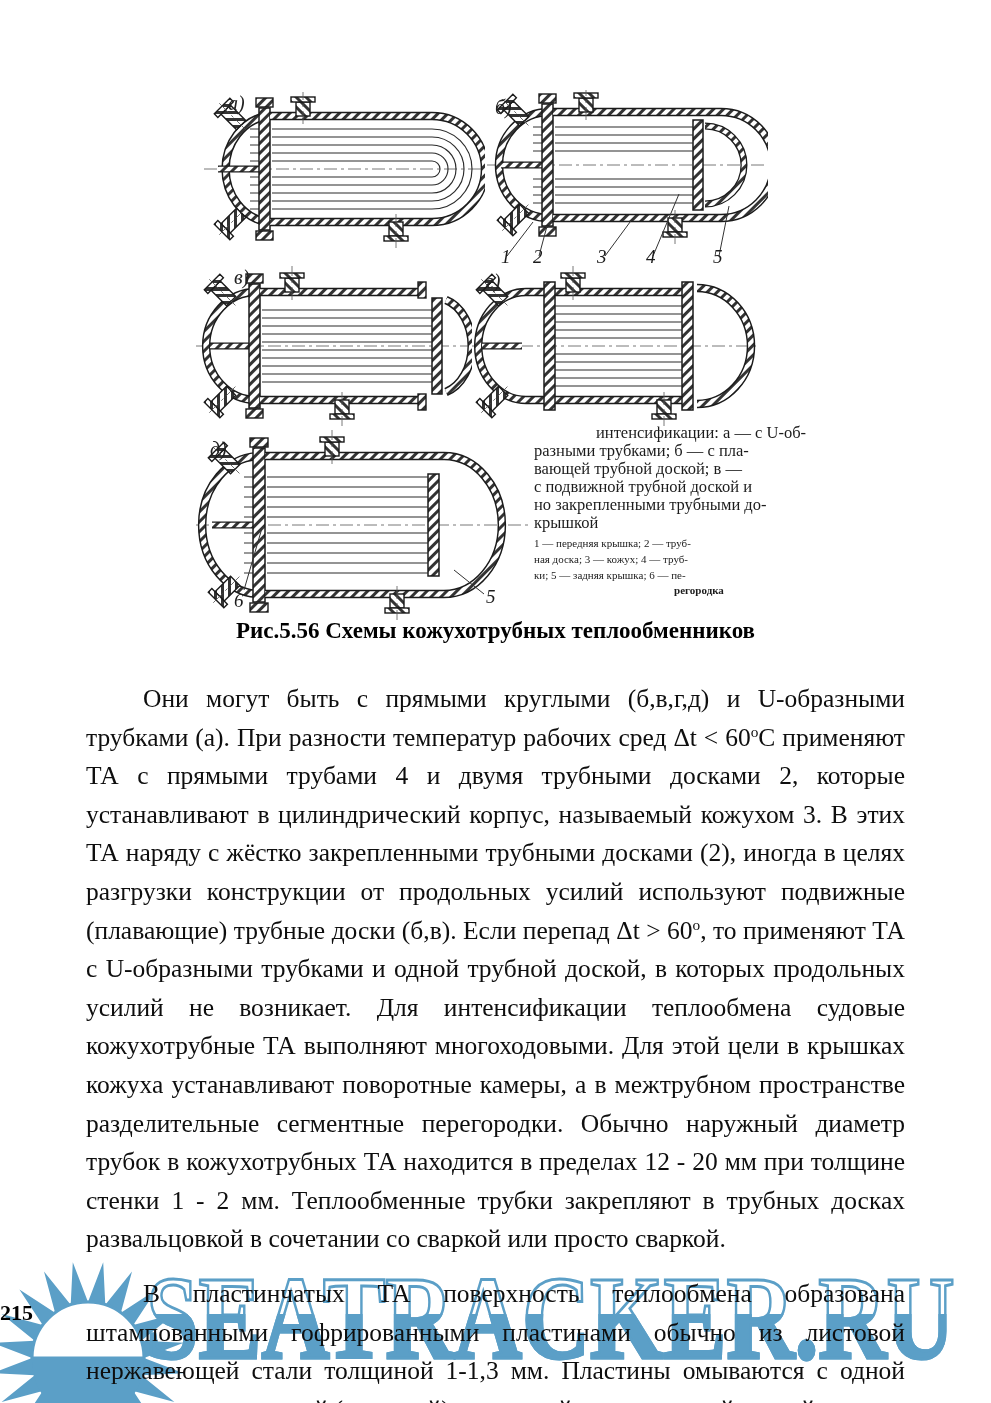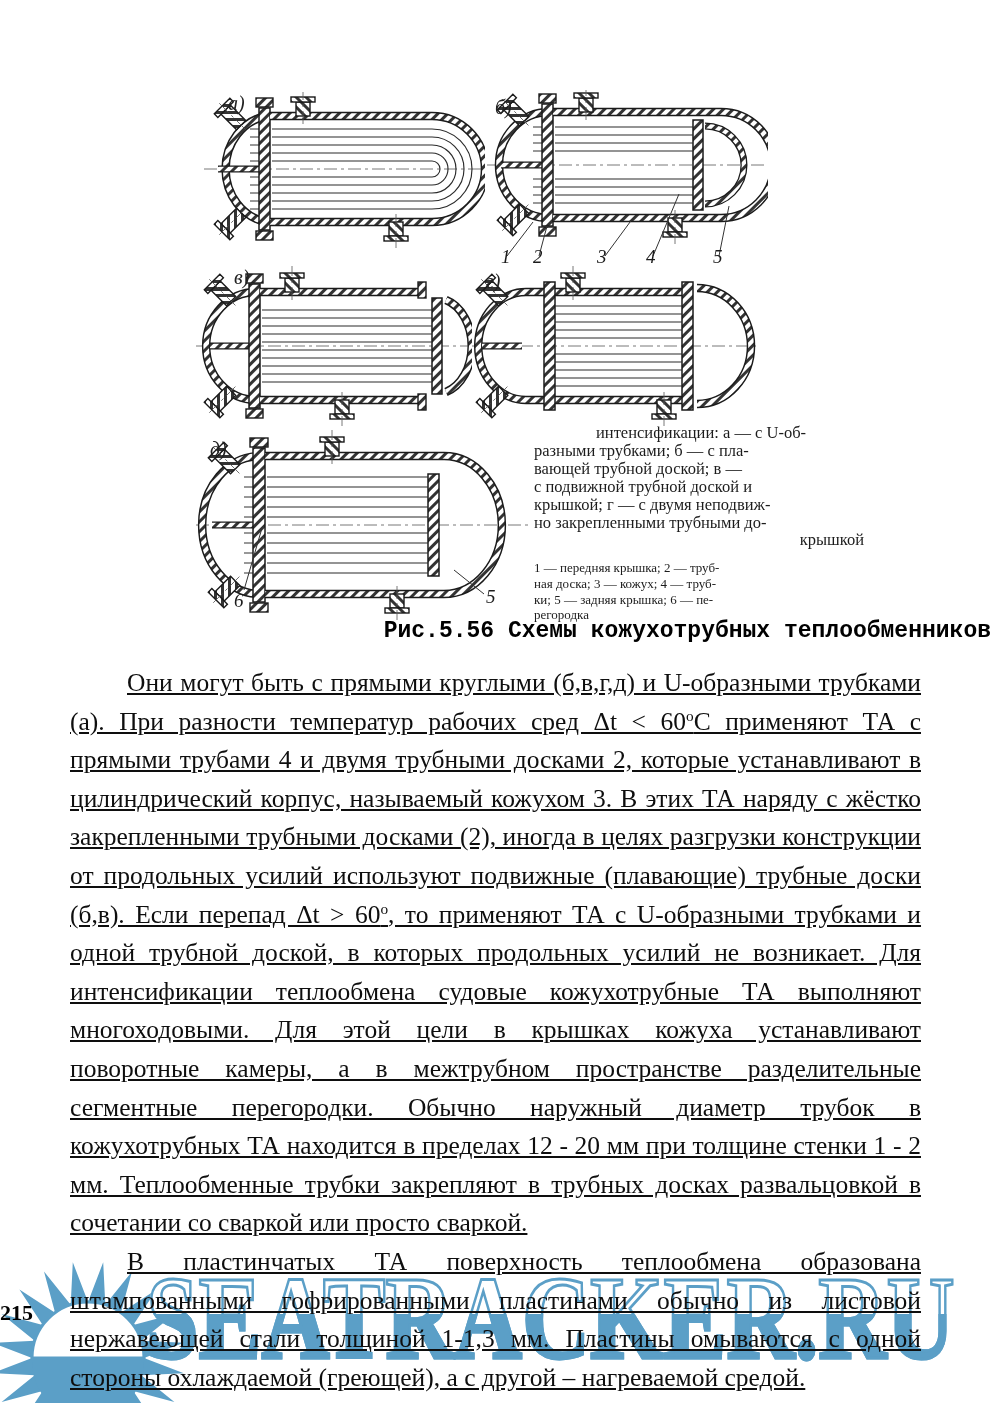--- a/index.html
+++ b/index.html
@@ -21,31 +21,31 @@
   .cl{fill:none;stroke:#555;stroke-width:0.8;stroke-dasharray:13 4 3 4;}
   .pipe{fill:url(#hatch);stroke:#1b1b1b;stroke-width:1.4;}
   .sheet{fill:url(#hatch);stroke:#1b1b1b;stroke-width:1.5;}
   .ld{stroke:#333;stroke-width:1;fill:none;}
   .tick{stroke:#333;stroke-width:1;fill:none;}
 
   
   .side-caption{position:absolute;left:534px;top:424px;width:330px;color:#1c1c1c;}
   .sc-intro{font-size:16.5px;line-height:17.9px;}
   .sc-intro div:first-child{text-indent:62px;}
-  .sc-intro div:last-child{text-align:right;}
-  .sc-legend{margin-top:11px;font-size:13px;line-height:15.6px;}
-  .sc-legend div:last-child{}
-
-  .fig-caption{position:absolute;left:0;top:618px;width:100%;text-align:right;
-               font-weight:bold;font-size:23px;color:#000;font-family:Liberation Mono, monospace;}
+  .sc-intro div:last-child{text-align:left;}
+  .sc-legend{margin-top:5px;font-size:11px;line-height:15.6px;}
+  .sc-legend div:last-child{text-align:center;font-weight:bold;}
+
+  .fig-caption{position:absolute;left:0;top:618px;width:100%;text-align:center;
+               font-weight:bold;font-size:23px;color:#000;}
 
   
   .body-text{position:absolute;left:70px;top:664px;width:851px;font-size:25.5px;
              line-height:38.6px;text-align:justify;z-index:2;color:#0e0e0e;}
-  .body-text p{margin:0;text-indent:57px;text-decoration:underline;}
+  .body-text p{margin:16px;text-indent:57px;}
   .body-text sup{font-size:0.6em;line-height:0;}
 
   
   .watermark{position:absolute;left:0;top:1258px;width:991px;height:145px;z-index:1;}
   .sun{position:absolute;left:-12px;top:0px;}
   .wm-text{position:absolute;left:146px;top:-4px;font-family:"Liberation Serif",serif;
            font-weight:bold;font-size:118px;line-height:130px;white-space:nowrap;
            transform:scaleX(0.80);transform-origin:0 50%;
            -webkit-text-stroke:3px #5b9fc7;
            background:linear-gradient(to bottom,#ffffff 46%,#5b9fc7 46%);
@@ -291,21 +291,20 @@
     <span class="bn" style="left:42px;top:162px">6</span>
     <span class="bn" style="left:294px;top:158px">5</span>
   </div>
 
   <div class="side-caption">
     <div class="sc-intro">
         <div>интенсификации: а — с U-об-</div>
         <div>разными трубками; б — с пла-</div>
         <div>вающей трубной доской; в —</div>
         <div>с подвижной трубной доской и</div>
-        <div>крышкой; г — с двумя неподвиж-</div>
         <div>но закрепленными трубными до-</div>
         <div>крышкой</div>
       </div>
     <div class="sc-legend">
         <div>1 — передняя крышка; 2 — труб-</div>
         <div>ная доска; 3 — кожух; 4 — труб-</div>
         <div>ки; 5 — задняя крышка; 6 — пе-</div>
         <div>регородка</div>
       </div>
   </div>

